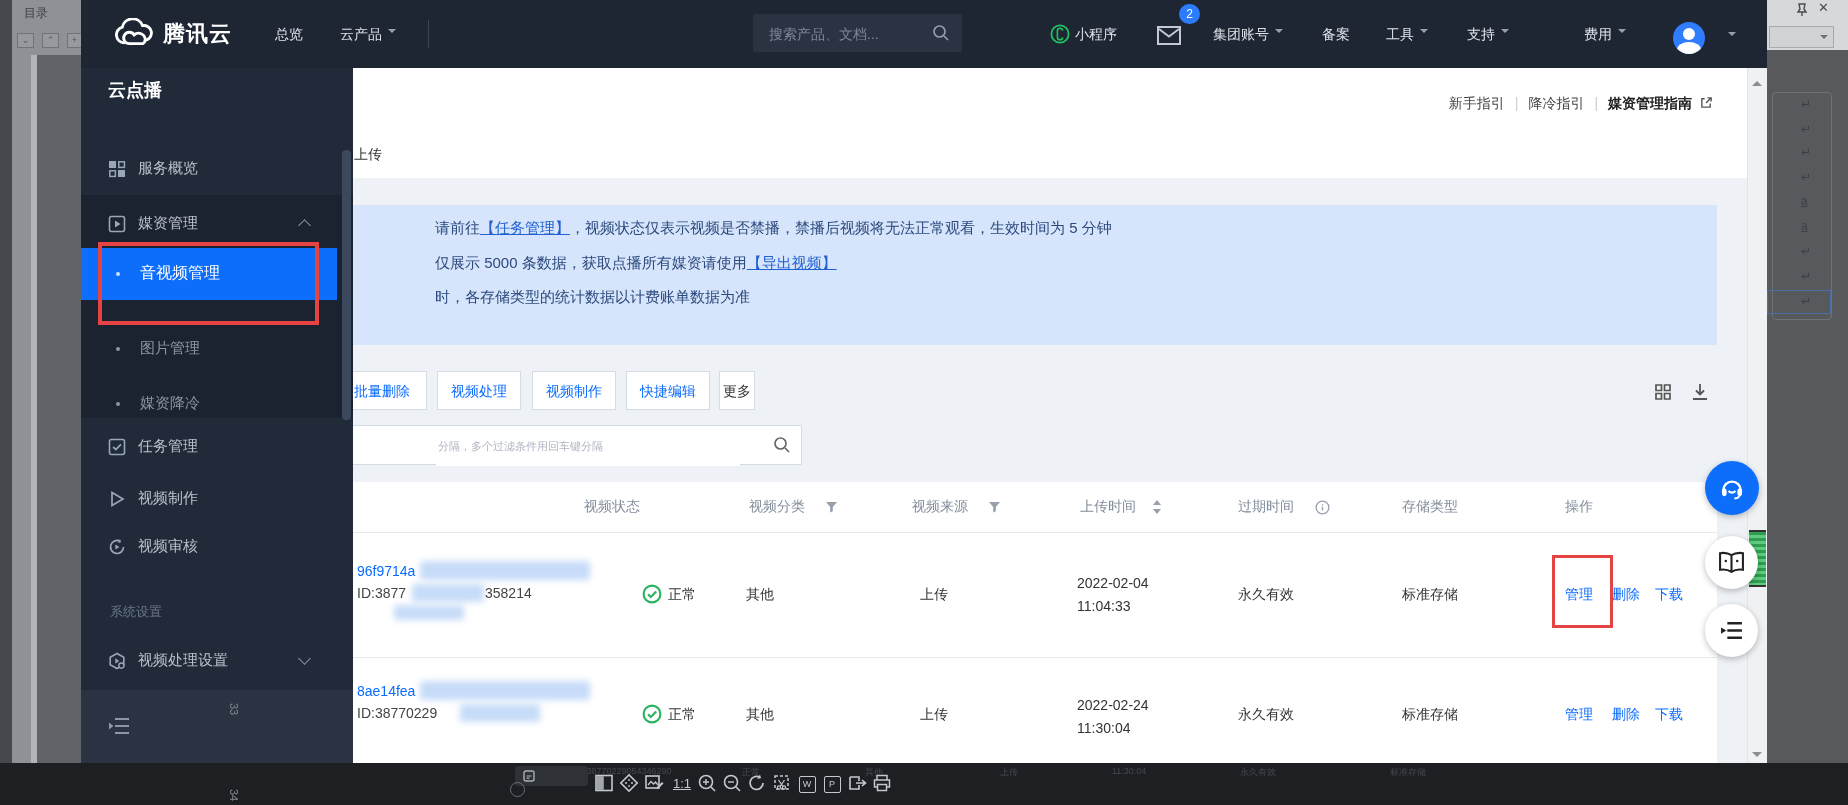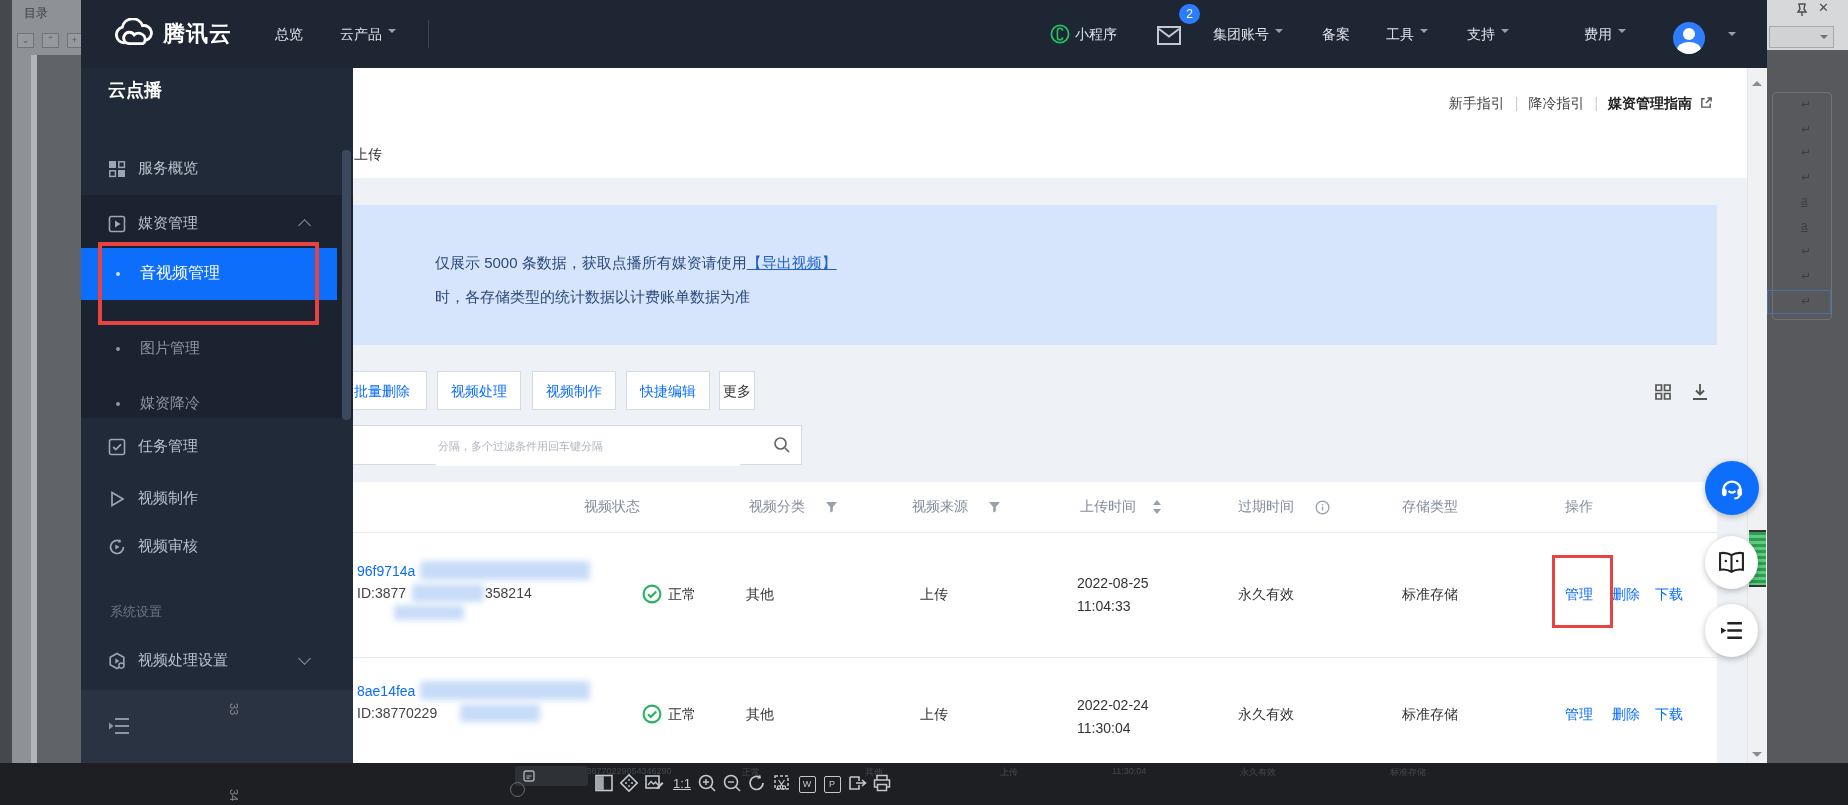--- a/index.html
+++ b/index.html
@@ -131,20 +131,21 @@
 
     <div class="abs" style="left:273px;top:146px;font-size:14px;color:#333;cursor:pointer;">上传</div>
     <div class="guides">
       <span>新手指引</span><span class="gsep">|</span><span>降冷指引</span><span class="gsep">|</span><span style="font-weight:bold;color:#222;">媒资管理指南</span>
       <svg width="13" height="13" viewBox="0 0 14 14" style="vertical-align:-1px;margin-left:4px;">
           <path d="M5 3 H2 v9 h9 V8 M8 2 h4 v4 M12 2 L6.5 7.5" stroke="#555" fill="none" stroke-width="1.5"></path>
         </svg>
     </div>
 
     <div class="abs notice">
+      <div class="ln" style="top:14px;"><span>请前往</span><span class="nlink">【任务管理】</span><span>，视频状态仅表示视频是否禁播，禁播后视频将无法正常观看，生效时间为 5 分钟</span></div>
       <div class="ln" style="top:49px;"><span>仅展示 5000 条数据，获取点播所有媒资请使用</span><span class="nlink">【导出视频】</span></div>
       <div class="ln" style="top:83px;"><span>时，各存储类型的统计数据以计费账单数据为准</span></div>
     </div>
 
     <div class="btn" style="left:256px;width:90px;">批量删除</div>
     <div class="btn" style="left:356px;width:84px;">视频处理</div>
     <div class="btn" style="left:451px;width:84px;">视频制作</div>
     <div class="btn" style="left:545px;width:84px;">快捷编辑</div>
     <div class="btn btn-more" style="left:638px;width:36px;"><span>更多</span><span class="caret" style="border-top-color:#888;"></span></div>
 
@@ -194,21 +195,21 @@
     <div class="blur" style="left:331px;top:584px;width:72px;height:18px;"></div>
     <div class="td" style="left:404px;top:585px;color:#444;">358214</div>
     <div class="blur" style="left:313px;top:605px;width:70px;height:15px;"></div>
     <svg class="abs" style="left:561px;top:584px;" width="20" height="20" viewBox="0 0 20 20">
         <circle cx="10" cy="10" r="8.4" stroke="#2ab35f" fill="none" stroke-width="2.1"></circle>
         <path d="M6 10.3 l2.7 2.7 L14.3 7.4" stroke="#2ab35f" fill="none" stroke-width="2.1"></path>
       </svg>
     <div class="td" style="left:587px;top:586px;">正常</div>
     <div class="td" style="left:665px;top:586px;">其他</div>
     <div class="td" style="left:839px;top:586px;">上传</div>
-    <div class="td" style="left:996px;top:575px;">2022-08-25</div>
+    <div class="td" style="left:996px;top:575px;">2022-02-04</div>
     <div class="td" style="left:996px;top:598px;">11:04:33</div>
     <div class="td" style="left:1157px;top:586px;">永久有效</div>
     <div class="td" style="left:1321px;top:586px;">标准存储</div>
     <div class="td link" style="left:1484px;top:586px;">管理</div>
     <div class="td link" style="left:1531px;top:586px;">删除</div>
     <div class="td link" style="left:1574px;top:586px;">下载</div>
     <div class="redbox-op"></div>
     <div class="hline" style="top:657px;"></div>
 
     <div class="td link" style="left:276px;top:683px;">8ae14fea</div>
@@ -261,20 +262,27 @@
 
     <div class="abs topnav">
       <svg class="abs" style="left:29px;top:18px;" width="44" height="32" viewBox="0 0 50 36">
           <path d="M16 28 a9 9 0 0 1-2-17.7 A12 12 0 0 1 37 8.5 A8.5 8.5 0 0 1 41 25" stroke="#fff" fill="none" stroke-width="3.2" stroke-linecap="round"></path>
           <path d="M22 29 a6.5 6.5 0 1 1 5.5-10 a7.5 7.5 0 0 1 12.5 5.2 a6 6 0 0 1-2.6 4.8 Z" stroke="#fff" fill="none" stroke-width="3.2" stroke-linecap="round"></path>
         </svg>
       <div class="nav-item brand" style="left:82px;">腾讯云</div>
       <div class="nav-item" style="left:194px;">总览</div>
       <div class="nav-item" style="left:259px;"><span>云产品</span><span class="caret"></span></div>
       <div class="divider"></div>
+      <div class="nav-search">
+        <input type="text" placeholder="搜索产品、文档..." style="">
+        <svg style="position:absolute;right:12px;top:10px;" width="18" height="18" viewBox="0 0 18 18">
+            <circle cx="7.5" cy="7.5" r="5.5" stroke="#939dae" fill="none" stroke-width="1.7"></circle>
+            <path d="M12 12 L16 16" stroke="#939dae" stroke-width="1.7"></path>
+          </svg>
+      </div>
       <svg class="abs" style="left:969px;top:24px;" width="20" height="20" viewBox="0 0 20 20">
           <circle cx="10" cy="10" r="8.6" stroke="#20c161" fill="none" stroke-width="1.8"></circle>
           <path d="M12.6 6.8 a2.6 2.6 0 0 0-5.2 0 v6.4 a2.6 2.6 0 0 0 5.2 0" stroke="#20c161" fill="none" stroke-width="1.6"></path>
         </svg>
       <div class="nav-item" style="left:994px;">小程序</div>
       <svg class="abs" style="left:1076px;top:26px;cursor:pointer;" width="24" height="19" viewBox="0 0 24 19">
           <rect x="1" y="1" width="22" height="17" stroke="#c2c9d4" fill="none" stroke-width="2"></rect>
           <path d="M2 3 l10 7.5 L22 3" stroke="#c2c9d4" fill="none" stroke-width="2"></path>
         </svg>
       <div class="badge">2</div>

